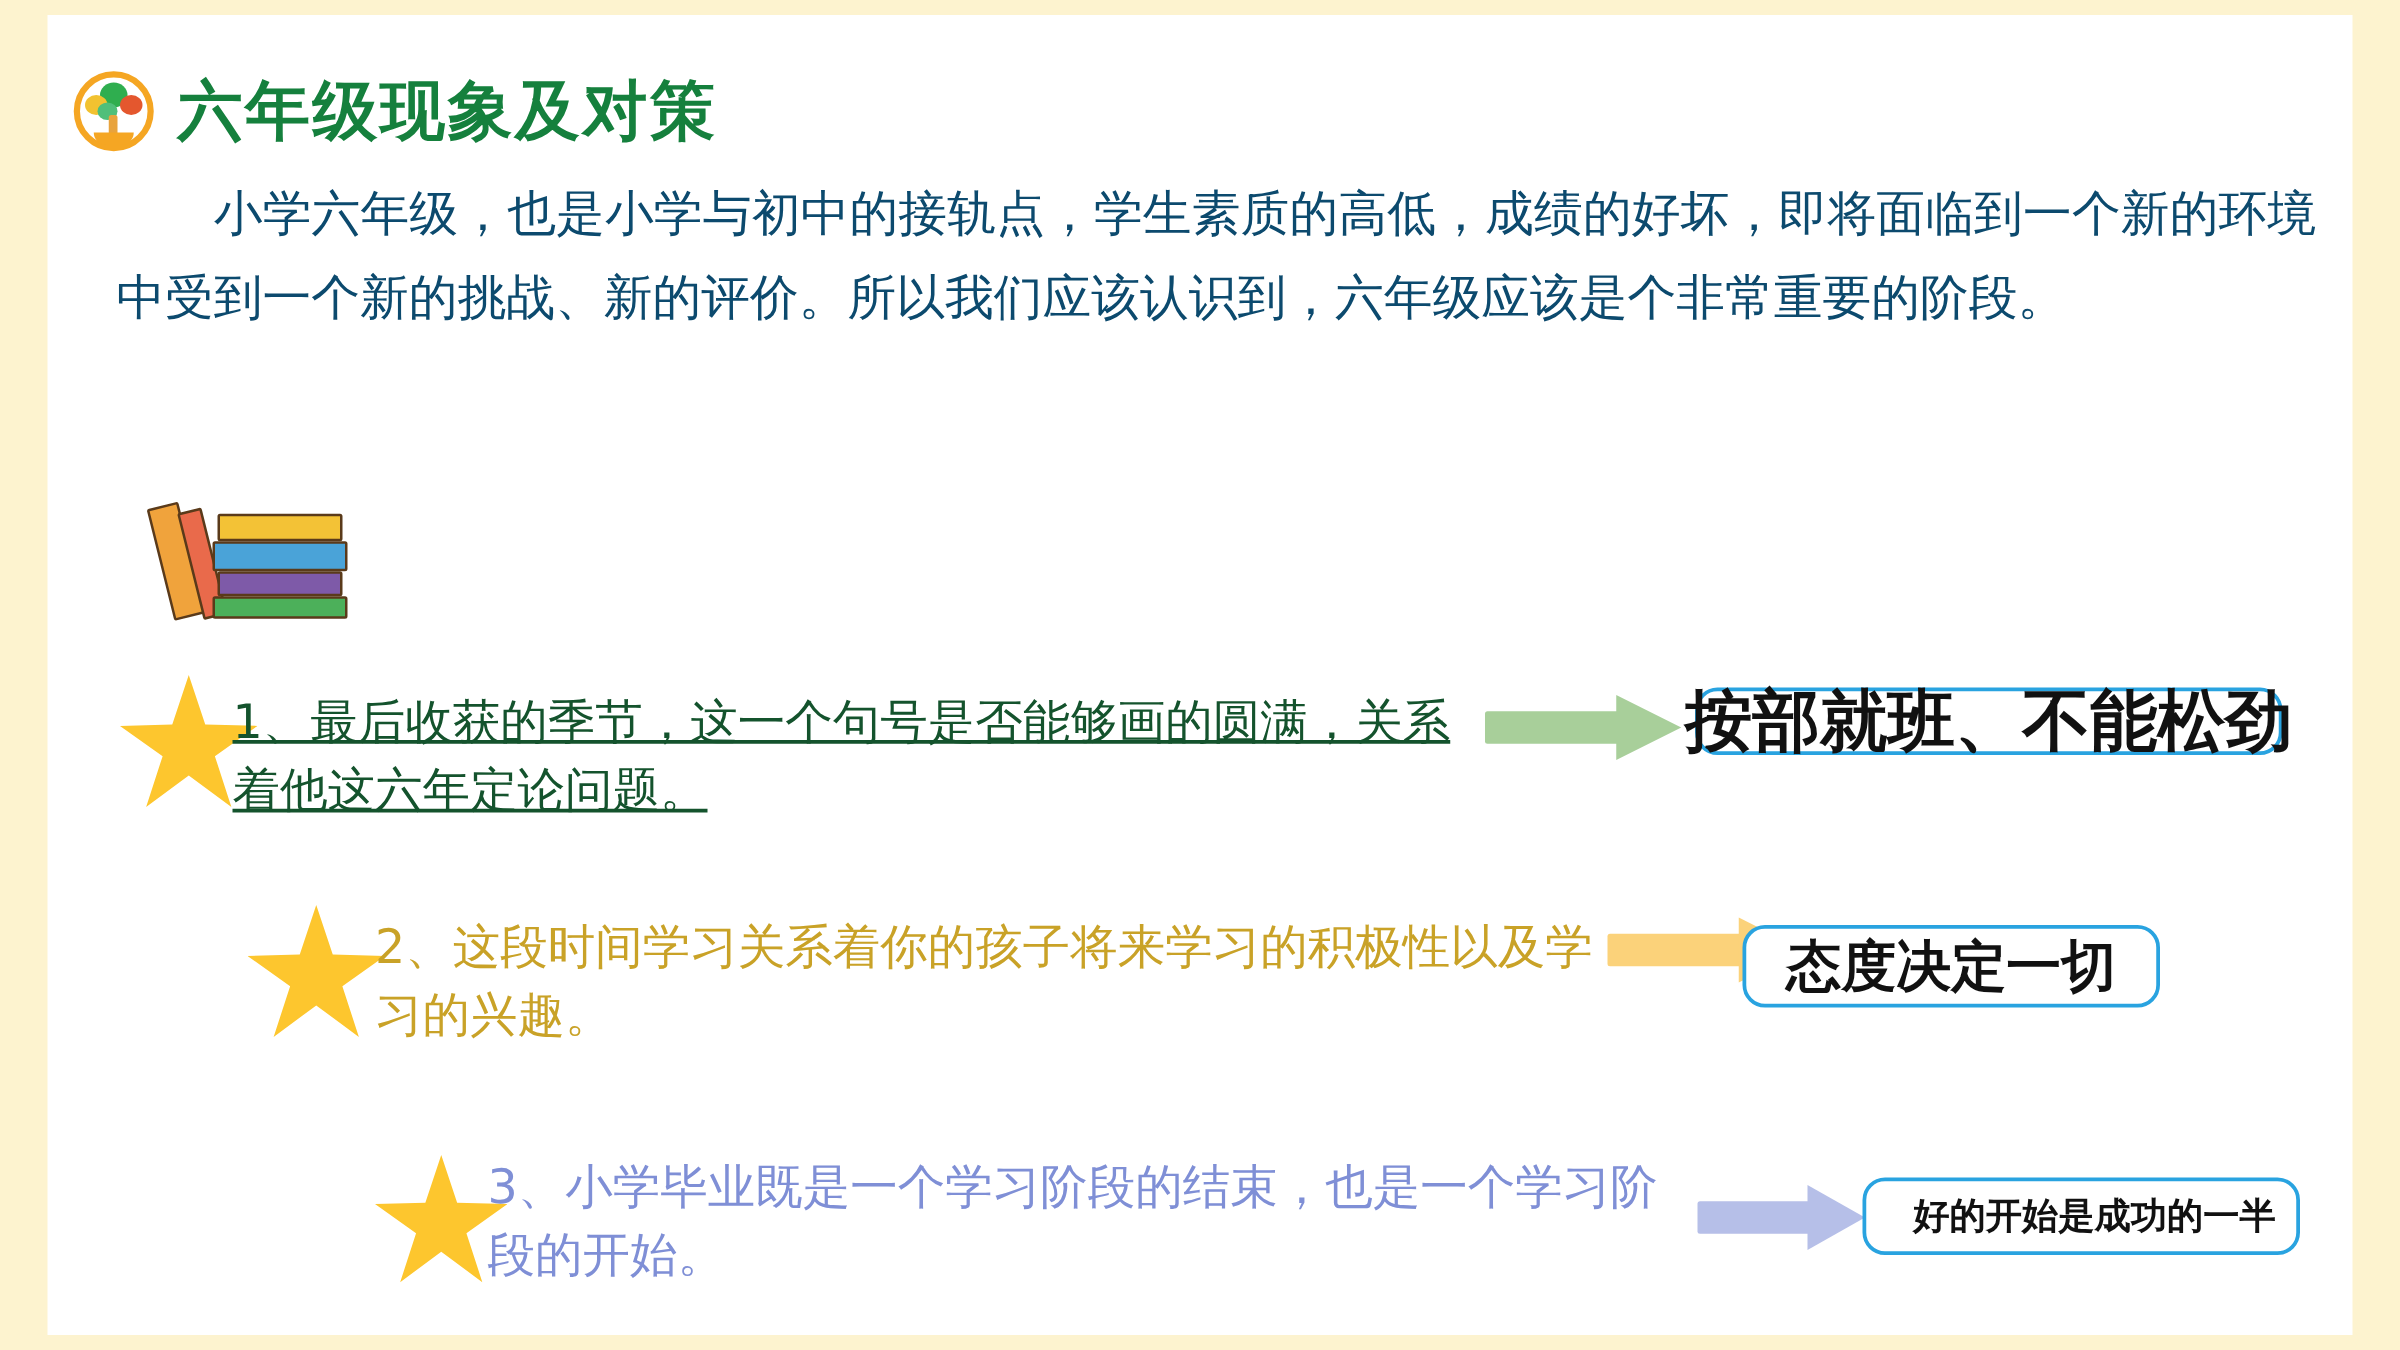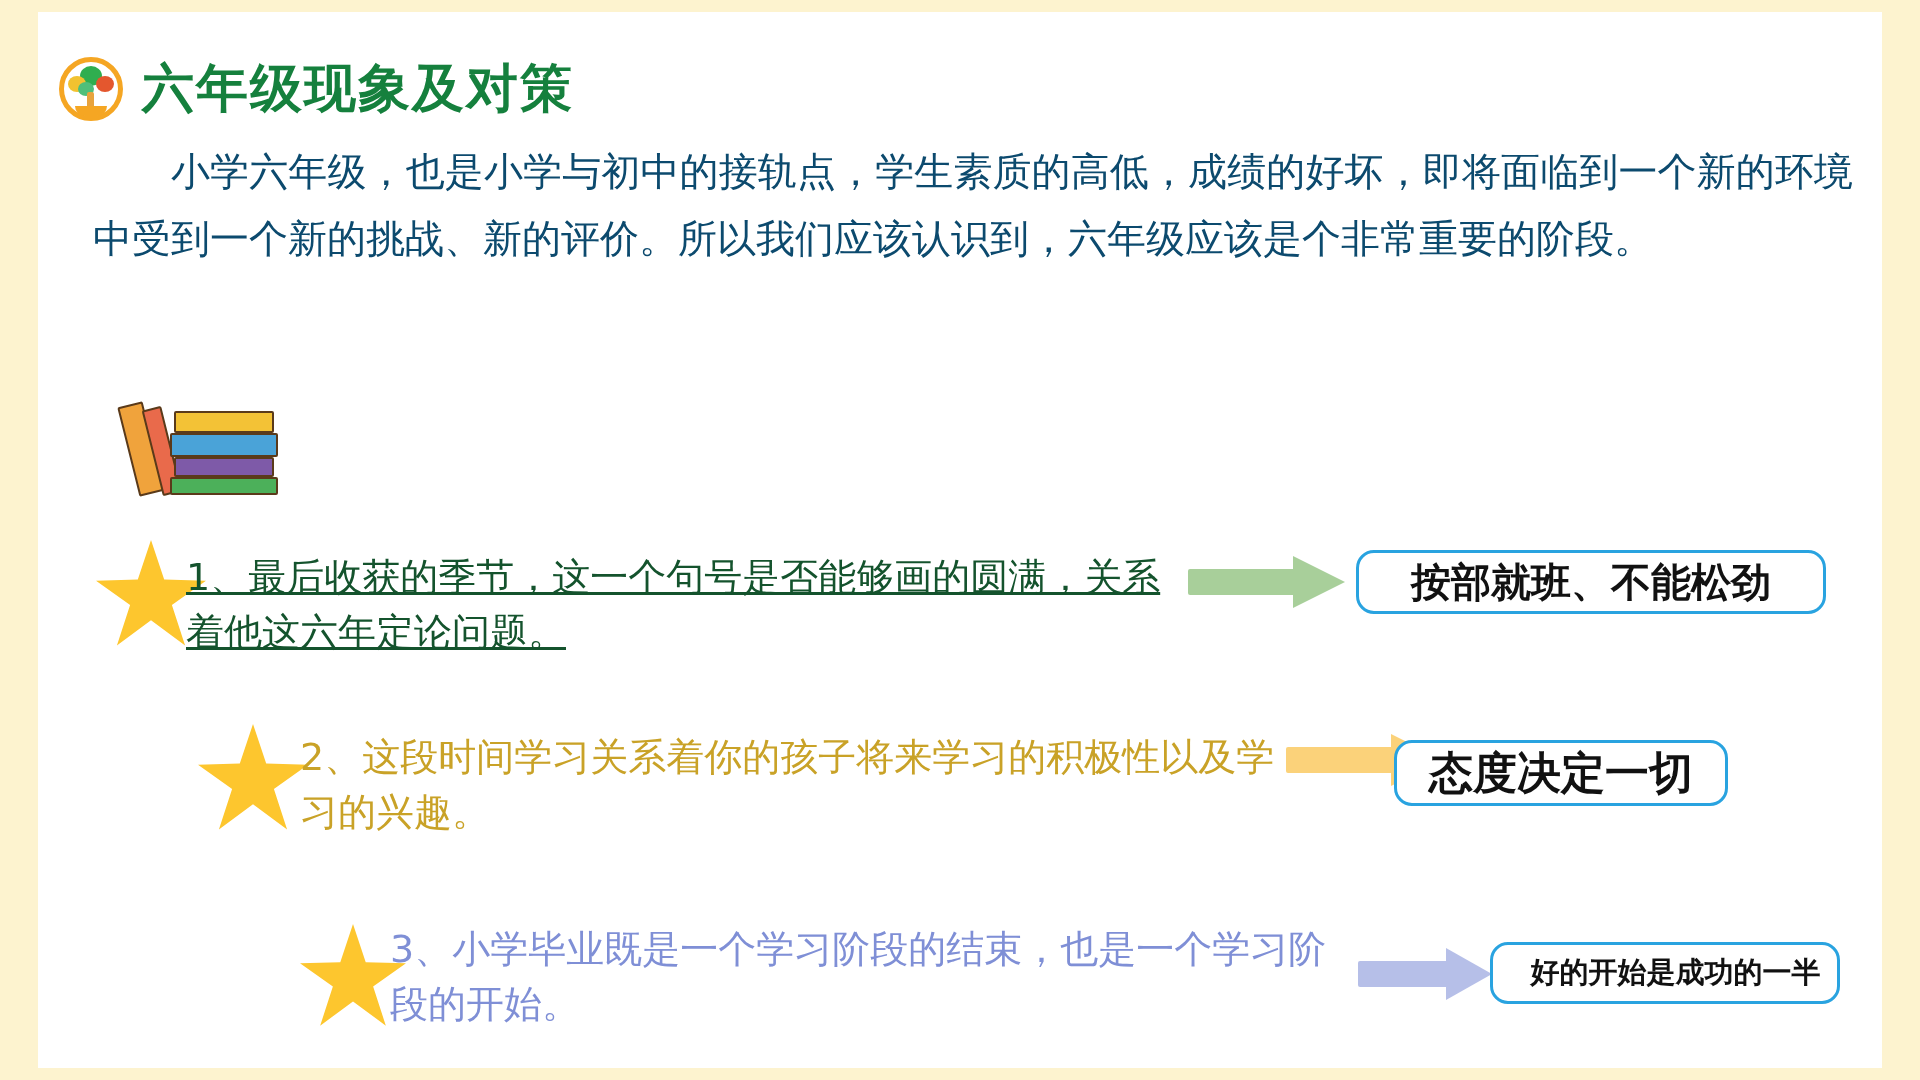--- a/index.html
+++ b/index.html
@@ -205,21 +205,21 @@
     background: #ffffff;
     display: flex;
     align-items: center;
     justify-content: center;
     color: #111111;
     font-weight: bold;
     font-family: "DejaVu Sans", "Liberation Sans", sans-serif;
     box-sizing: border-box;
     white-space: nowrap;
   }
-  .c1 { left: 1318px; top: 538px;  width: 470px; height: 64px; font-size: 40px; }
+  .c1 { left: 1318px; top: 538px;  width: 470px; height: 54px; font-size: 54px; }
   .c2 { left: 1356px; top: 728px;  width: 334px; height: 66px; font-size: 44px; }
   .c3 { left: 1452px; top: 930px;  width: 350px; height: 62px; font-size: 29px; padding-left: 21px; }
 </style>
 </head>
 <body>
 
 <div id="slide">
   <div id="inner">
 
     <div class="title-row">

